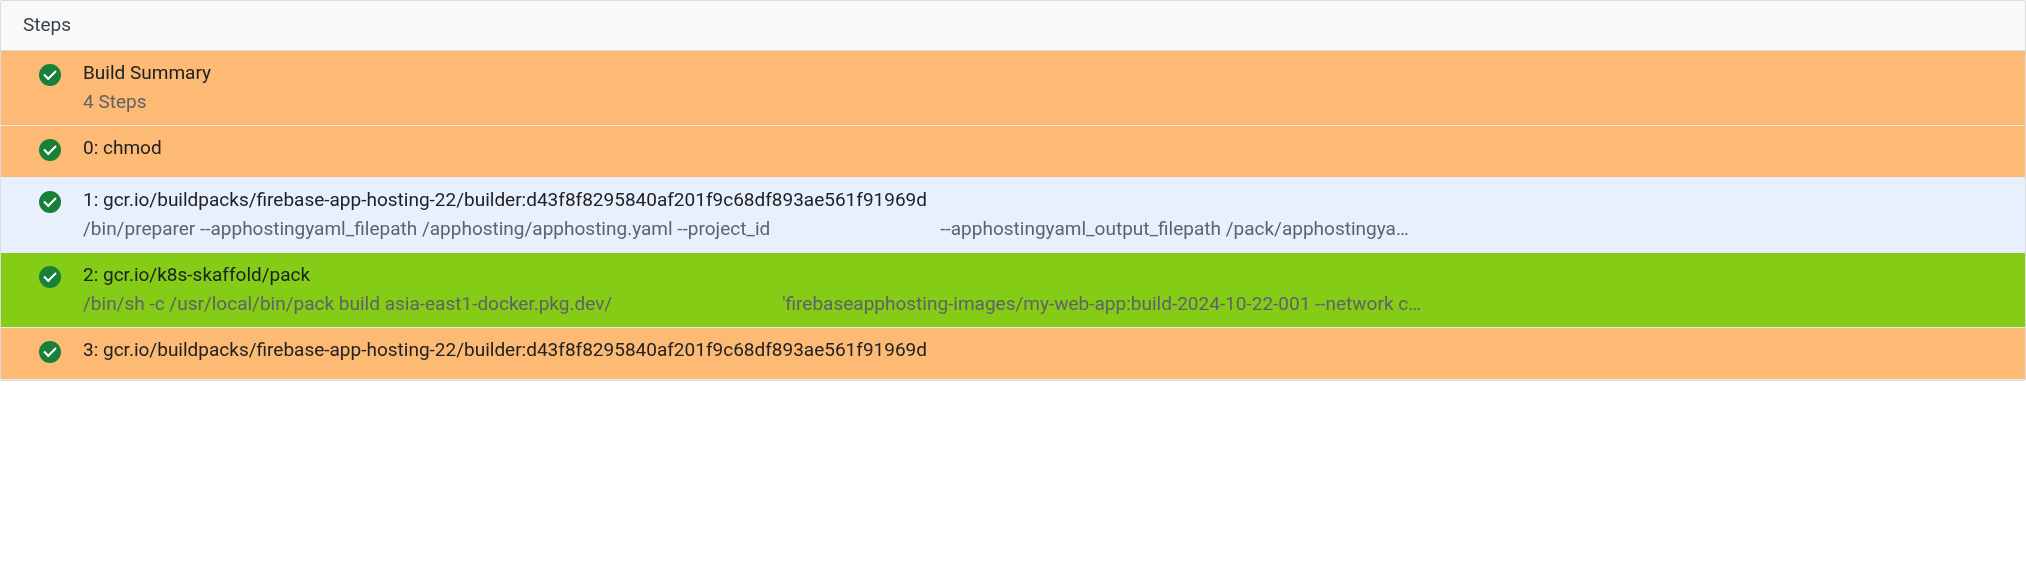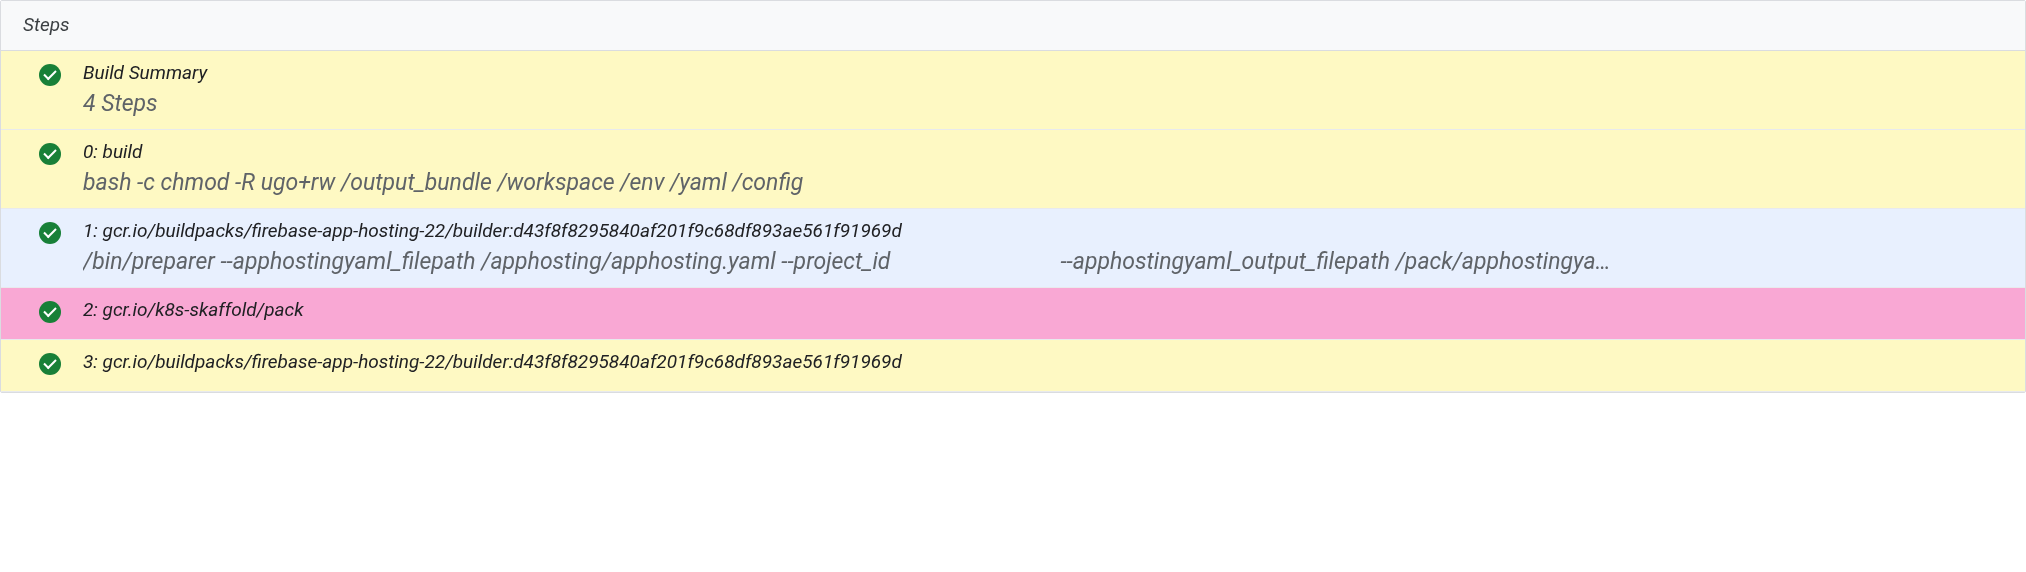--- a/index.html
+++ b/index.html
@@ -1,15 +1,15 @@
 <!DOCTYPE html>
 <html><head>
   <meta charset="utf-8">
   <style>
-    * { box-sizing: border-box; margin: 0; padding: 0; font-style: italic; }
+    * { box-sizing: border-box; margin: 0; padding: 0; }
     body {
       font-family: Roboto, "Helvetica Neue", Arial, sans-serif;
       background: #fff;
       font-size: 18.5px;
       color: #3c4043;
     }
     .panel {
       border: 1px solid #dadce0;
       border-radius: 2px;
       overflow: hidden;
@@ -19,27 +19,27 @@
       border-bottom: 1px solid #dadce0;
       background: #f8f9fa;
       font-size: 19px;
       color: #3c4043;
     }
     .row {
       display: flex;
       align-items: flex-start;
       padding: 10px 20px 12px 38px;
       border-bottom: 1px solid #e8eaed;
-      background: #fef9c3;
+      background: #fdba74;
     }
     .row.selected {
       background: #e8f0fe;
     }
     .row.alt {
-      background: #f9a8d4;
+      background: #84cc16;
     }
     .row:last-child {
       border-bottom: 1px solid #e8eaed;
     }
     .status-icon {
       flex: 0 0 auto;
       width: 22px;
       height: 22px;
       margin-top: 3px;
       margin-right: 22px;
@@ -67,21 +67,21 @@
     .row-title {
       color: #202124;
       margin-bottom: 6px;
       font-size: 19px;
       white-space: nowrap;
       overflow: hidden;
       text-overflow: ellipsis;
     }
     .row-subtitle {
       color: #5f6368;
-      font-size: 23px;
+      font-size: 19px;
       white-space: nowrap;
       overflow: hidden;
       text-overflow: ellipsis;
     }
     .cmd-gap {
       display: inline-block;
       width: 170px;
     }
   </style>
 </head>
@@ -96,39 +96,41 @@
     <div class="status-icon success"></div>
     <div class="row-content">
       <div class="row-title">Build Summary</div>
       <div class="row-subtitle">4 Steps</div>
     </div>
   </div>
 
   <div class="row">
     <div class="status-icon success"></div>
     <div class="row-content">
-      <div class="row-title">0: build</div>
-      <div class="row-subtitle">bash -c chmod -R ugo+rw /output_bundle /workspace /env /yaml /config</div>
+      <div class="row-title">0: chmod</div>
     </div>
   </div>
 
   <div class="row selected">
     <div class="status-icon success"></div>
     <div class="row-content">
       <div class="row-title">1: gcr.io/buildpacks/firebase-app-hosting-22/builder:d43f8f8295840af201f9c68df893ae561f91969d</div>
       <div class="row-subtitle">
         <span>/bin/preparer --apphostingyaml_filepath /apphosting/apphosting.yaml --project_id</span><span class="cmd-gap"></span><span>--apphostingyaml_output_filepath /pack/apphostingya…</span>
       </div>
     </div>
   </div>
 
   <div class="row alt">
     <div class="status-icon success"></div>
     <div class="row-content">
       <div class="row-title">2: gcr.io/k8s-skaffold/pack</div>
+      <div class="row-subtitle">
+        <span>/bin/sh -c /usr/local/bin/pack build asia-east1-docker.pkg.dev/</span><span class="cmd-gap"></span><span>'firebaseapphosting-images/my-web-app:build-2024-10-22-001 --network c…</span>
+      </div>
     </div>
   </div>
 
   <div class="row">
     <div class="status-icon success"></div>
     <div class="row-content">
       <div class="row-title">3: gcr.io/buildpacks/firebase-app-hosting-22/builder:d43f8f8295840af201f9c68df893ae561f91969d</div>
     </div>
   </div>
 </div>

